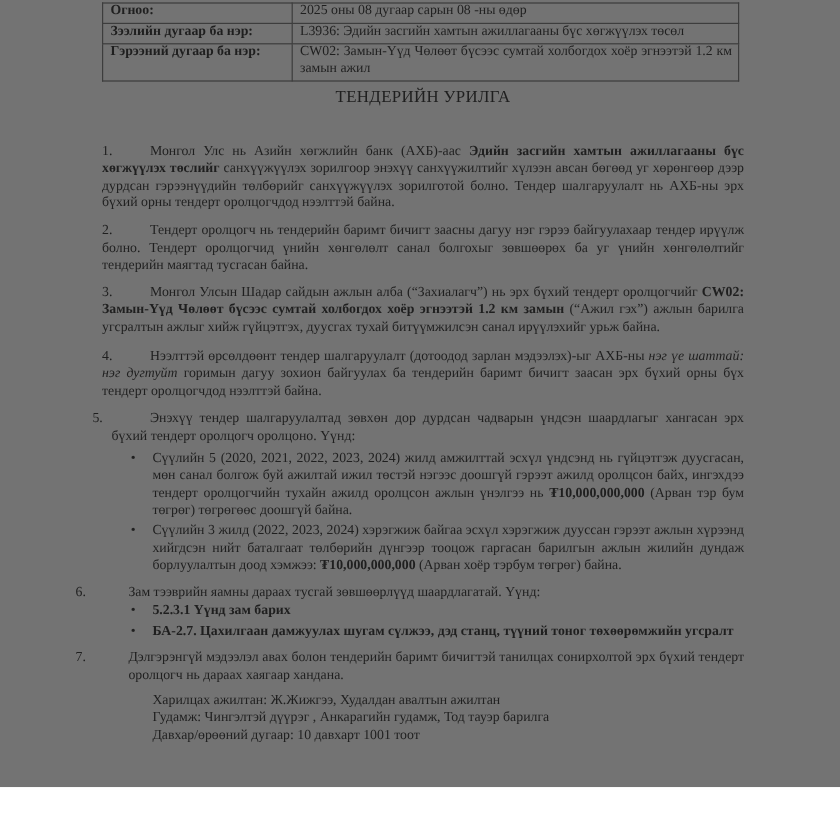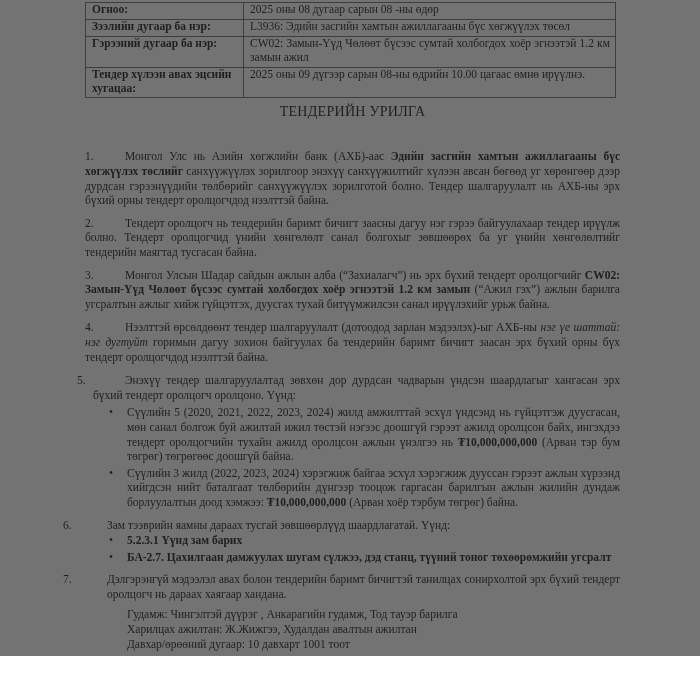--- a/index.html
+++ b/index.html
@@ -72,24 +72,20 @@
       <td class="val">2025 оны 08 дугаар сарын 08 -ны өдөр</td>
     </tr>
     <tr>
       <td class="lbl">Зээлийн дугаар ба нэр:</td>
       <td class="val">L3936: Эдийн засгийн хамтын ажиллагааны бүс хөгжүүлэх төсөл</td>
     </tr>
     <tr class="justify">
       <td class="lbl">Гэрээний дугаар ба нэр:</td>
       <td class="val">CW02: Замын-Үүд Чөлөөт бүсээс сумтай холбогдох хоёр эгнээтэй 1.2 км замын ажил</td>
     </tr>
-    <tr class="justify">
-      <td class="lbl">Тендер хүлээн авах эцсийн хугацаа:</td>
-      <td class="val">2025 оны 09 дүгээр сарын 08-ны өдрийн 10.00 цагаас өмнө ирүүлнэ.</td>
-    </tr>
   </tbody>
     </table>
 
   <div class="doc-title">ТЕНДЕРИЙН УРИЛГА</div>
 
   <div class="content">
 
     <p id="p1" class="para p14"><span class="num">1.</span><span><span>Монгол Улс нь Азийн хөгжлийн банк (АХБ)-аас </span><span style="font-weight: bold;">Эдийн засгийн хамтын ажиллагааны бүс хөгжүүлэх төслийг</span><span> санхүүжүүлэх зорилгоор энэхүү санхүүжилтийг хүлээн авсан бөгөөд уг хөрөнгөөр дээр дурдсан гэрээнүүдийн төлбөрийг санхүүжүүлэх зорилготой болно. Тендер шалгаруулалт нь АХБ-ны эрх бүхий орны тендерт оролцогчдод нээлттэй байна.</span></span></p>
 
     <p id="p2" class="para p14"><span class="num">2.</span><span><span>Тендерт оролцогч нь тендерийн баримт бичигт заасны дагуу нэг гэрээ байгуулахаар тендер ирүүлж болно. Тендерт оролцогчид үнийн хөнгөлөлт санал болгохыг зөвшөөрөх ба уг үнийн хөнгөлөлтийг тендерийн маягтад тусгасан байна.</span></span></p>
@@ -108,19 +104,19 @@
     <p id="p6" class="para p67"><span class="num">6.</span><span><span>Зам тээврийн яамны дараах тусгай зөвшөөрлүүд шаардлагатай. Үүнд:</span></span></p>
 
     <ul class="blist lic">
       <li><span class="bullet">•</span><span><span style="font-weight: bold;">5.2.3.1 Үүнд зам барих</span></span></li>
       <li><span class="bullet">•</span><span><span style="font-weight: bold;">БА-2.7. Цахилгаан дамжуулах шугам сүлжээ, дэд станц, түүний тоног төхөөрөмжийн угсралт</span></span></li>
     </ul>
 
     <p id="p7" class="para p67"><span class="num">7.</span><span><span>Дэлгэрэнгүй мэдээлэл авах болон тендерийн баримт бичигтэй танилцах сонирхолтой эрх бүхий тендерт оролцогч нь дараах хаягаар хандана.</span></span></p>
 
     <div class="contact">
+      <div>Харилцах ажилтан: Ж.Жижгээ, Худалдан авалтын ажилтан</div>
       <div>Гудамж: Чингэлтэй дүүрэг , Анкарагийн гудамж, Тод тауэр барилга</div>
-      <div>Харилцах ажилтан: Ж.Жижгээ, Худалдан авалтын ажилтан</div>
       <div>Давхар/өрөөний дугаар: 10 давхарт 1001 тоот</div>
     </div>
 
   </div>
 </div>
 
 </body></html>

